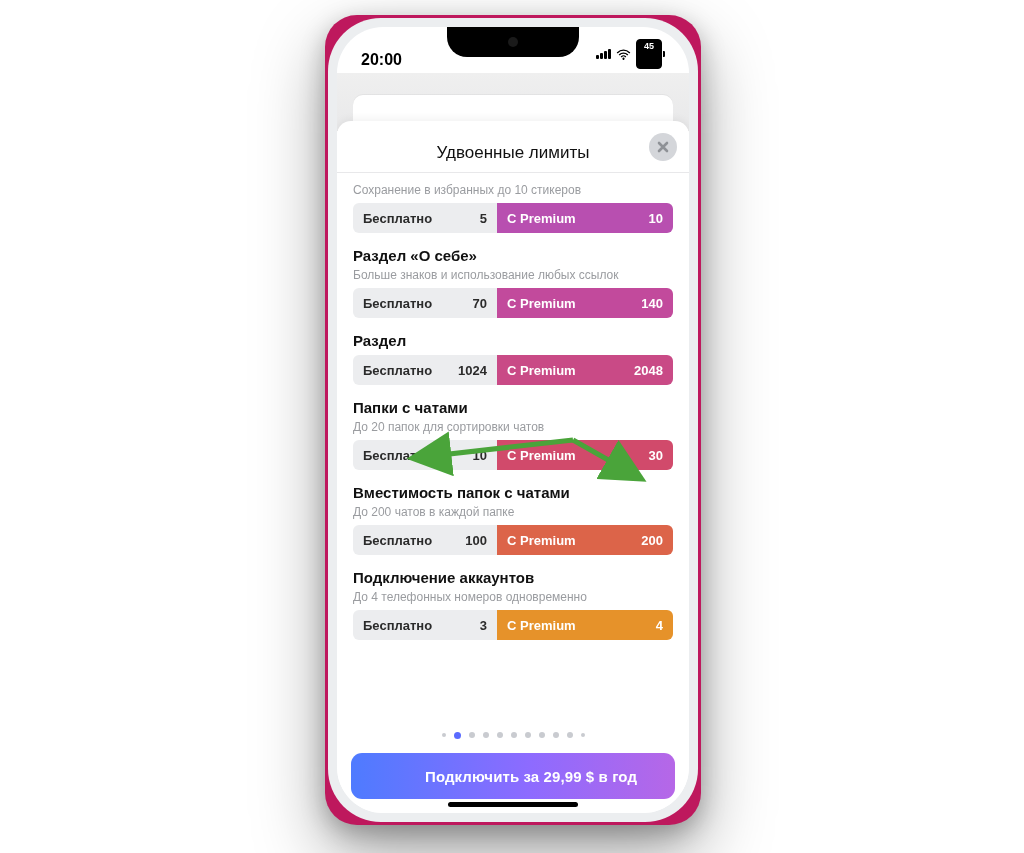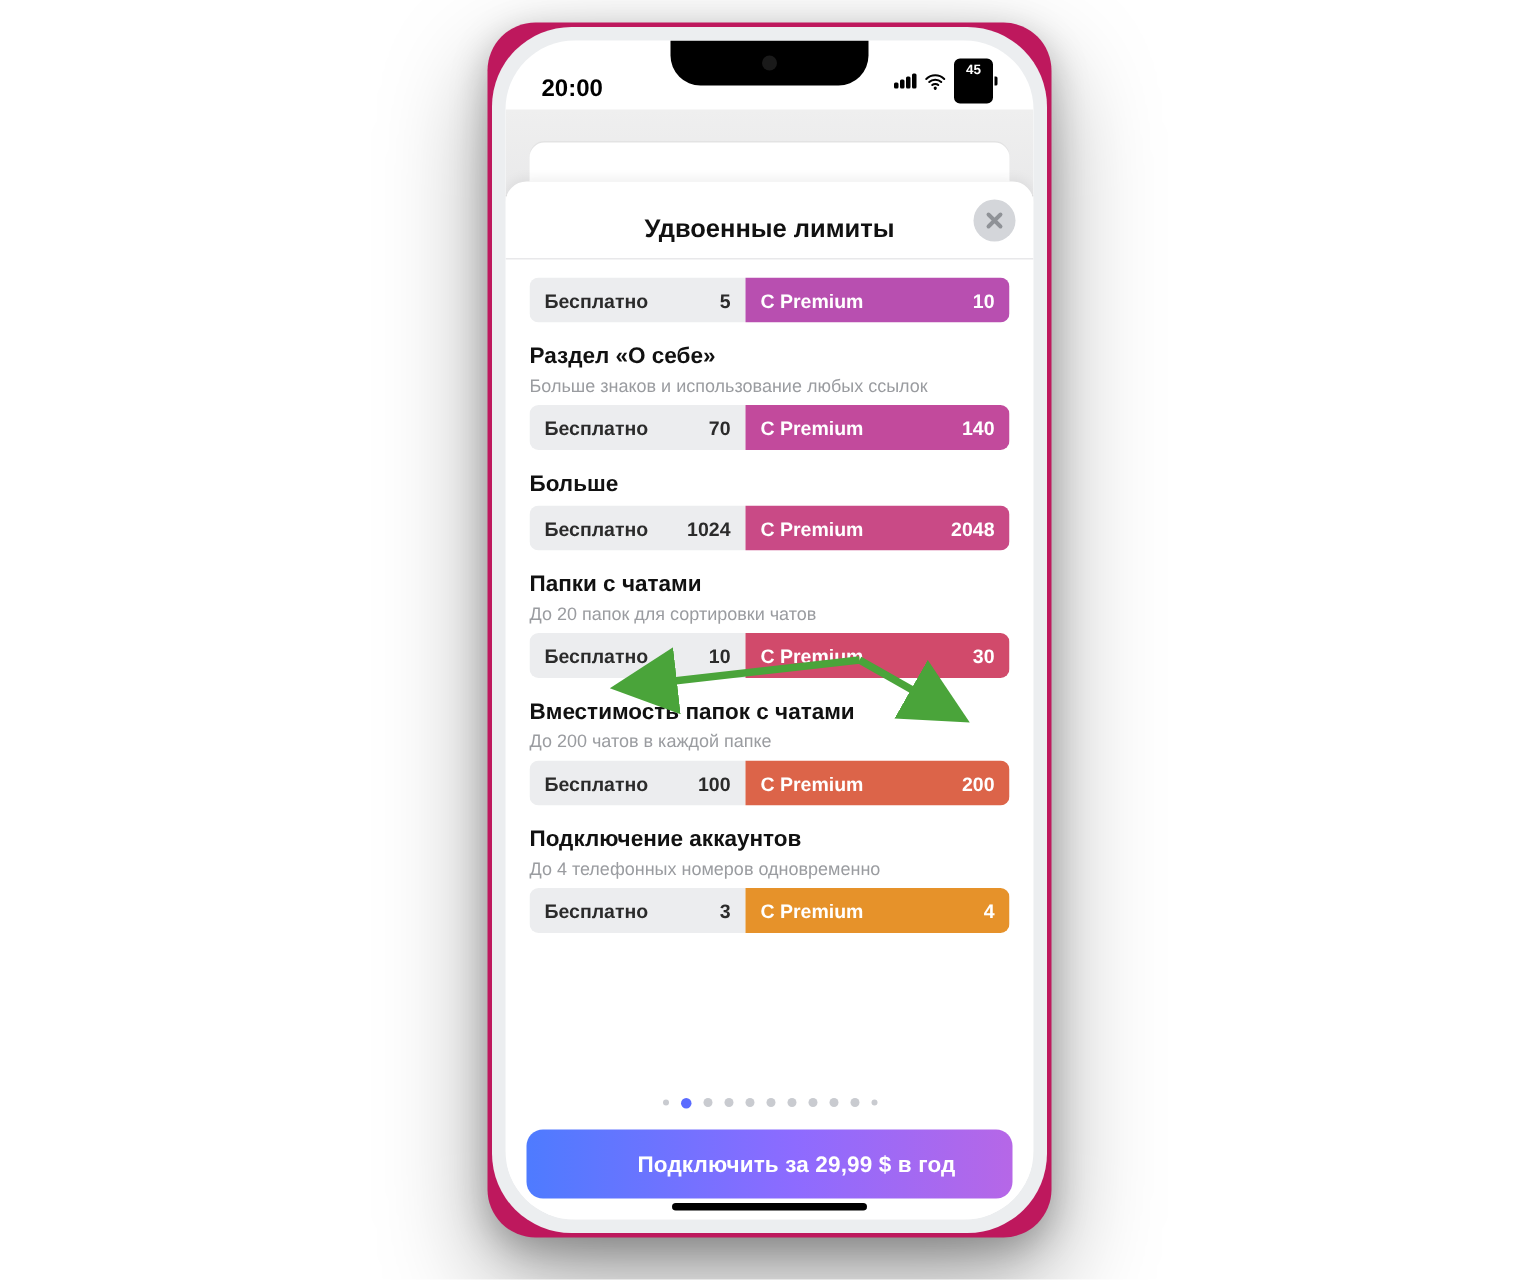--- a/index.html
+++ b/index.html
@@ -72,21 +72,21 @@
   .sheet {
     position:absolute; top:94px; left:0; right:0; bottom:0;
     background:#fff; border-radius:14px 14px 0 0;
     display:flex; flex-direction:column;
     box-shadow: 0 -2px 8px rgba(0,0,0,.06);
   }
   .sheet-header {
     height:52px; display:flex; align-items:center; justify-content:center; position:relative;
     border-bottom:1px solid #e8e8ea;
   }
-  .sheet-title { font-size:17px; font-weight:700; color:#111;margin-top:12px; }
+  .sheet-title { font-size:17px; font-weight:400; color:#111;margin-top:12px; }
   .close-btn {
     position:absolute; right:12px; top:12px; width:28px; height:28px;
     border-radius:50%; background:#d4d6da; display:flex; align-items:center; justify-content:center;
     cursor:pointer;
   }
   .close-btn svg { width:12px; height:12px; }
   .close-btn path { stroke:#8f9297; stroke-width:2.6; stroke-linecap:round; }
 
   .scroll {
     flex:1; overflow:hidden; padding: 6px 16px 0;
@@ -167,20 +167,21 @@
         <div class="sheet-header">
           <div class="sheet-title">Удвоенные лимиты</div>
           <div class="close-btn">
             <svg viewBox="0 0 12 12">
                 <path d="M2 2 L10 10 M10 2 L2 10" fill="none"></path>
               </svg>
           </div>
         </div>
 
         <div class="scroll" id="rows-host">
+            <div class="subnote">Сохранение в избранных до 10 стикеров</div>
             <div class="bar">
               <div class="bar-free">
                 <span class="lbl">Бесплатно</span>
                 <span class="val">5</span>
               </div>
               <div class="bar-prem" style="background:#b84fb0">
                 <span class="lbl">C Premium</span>
                 <span class="val">10</span>
               </div>
             </div>
@@ -189,21 +190,21 @@
             <div class="bar">
               <div class="bar-free">
                 <span class="lbl">Бесплатно</span>
                 <span class="val">70</span>
               </div>
               <div class="bar-prem" style="background:#c24a9c">
                 <span class="lbl">C Premium</span>
                 <span class="val">140</span>
               </div>
             </div>
-            <div class="section-title">Больше</div>
+            <div class="section-title">Раздел</div>
             <div class="bar">
               <div class="bar-free">
                 <span class="lbl">Бесплатно</span>
                 <span class="val">1024</span>
               </div>
               <div class="bar-prem" style="background:#c94a86">
                 <span class="lbl">C Premium</span>
                 <span class="val">2048</span>
               </div>
             </div>

